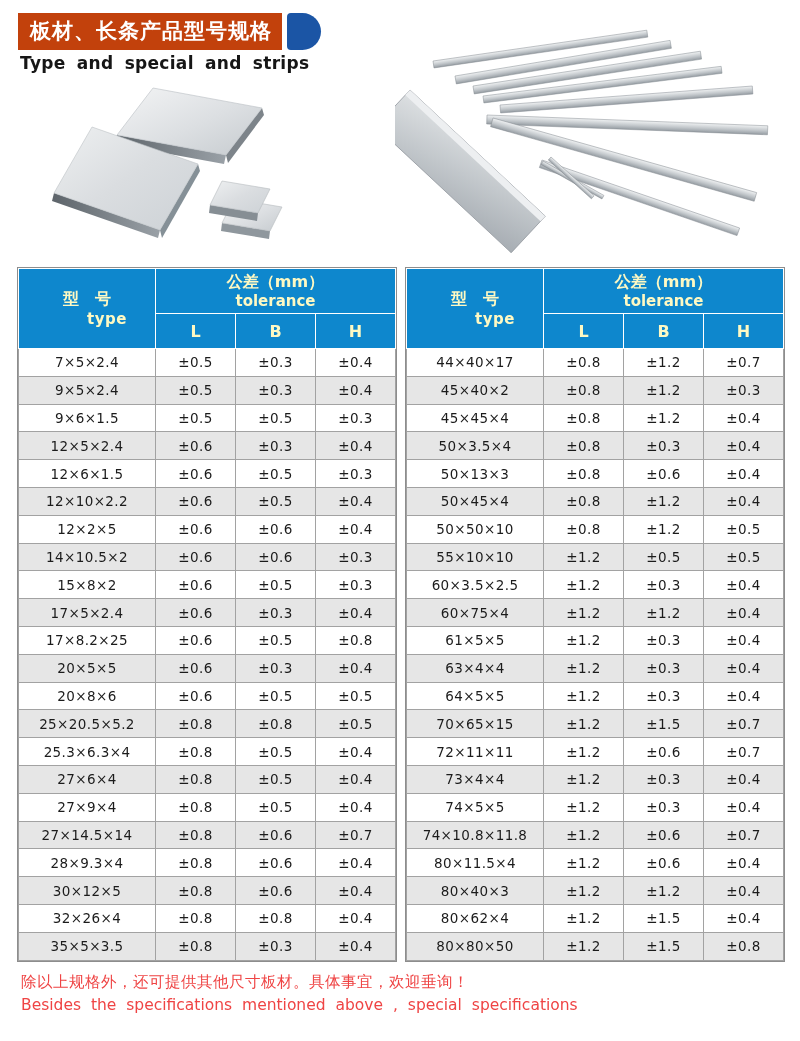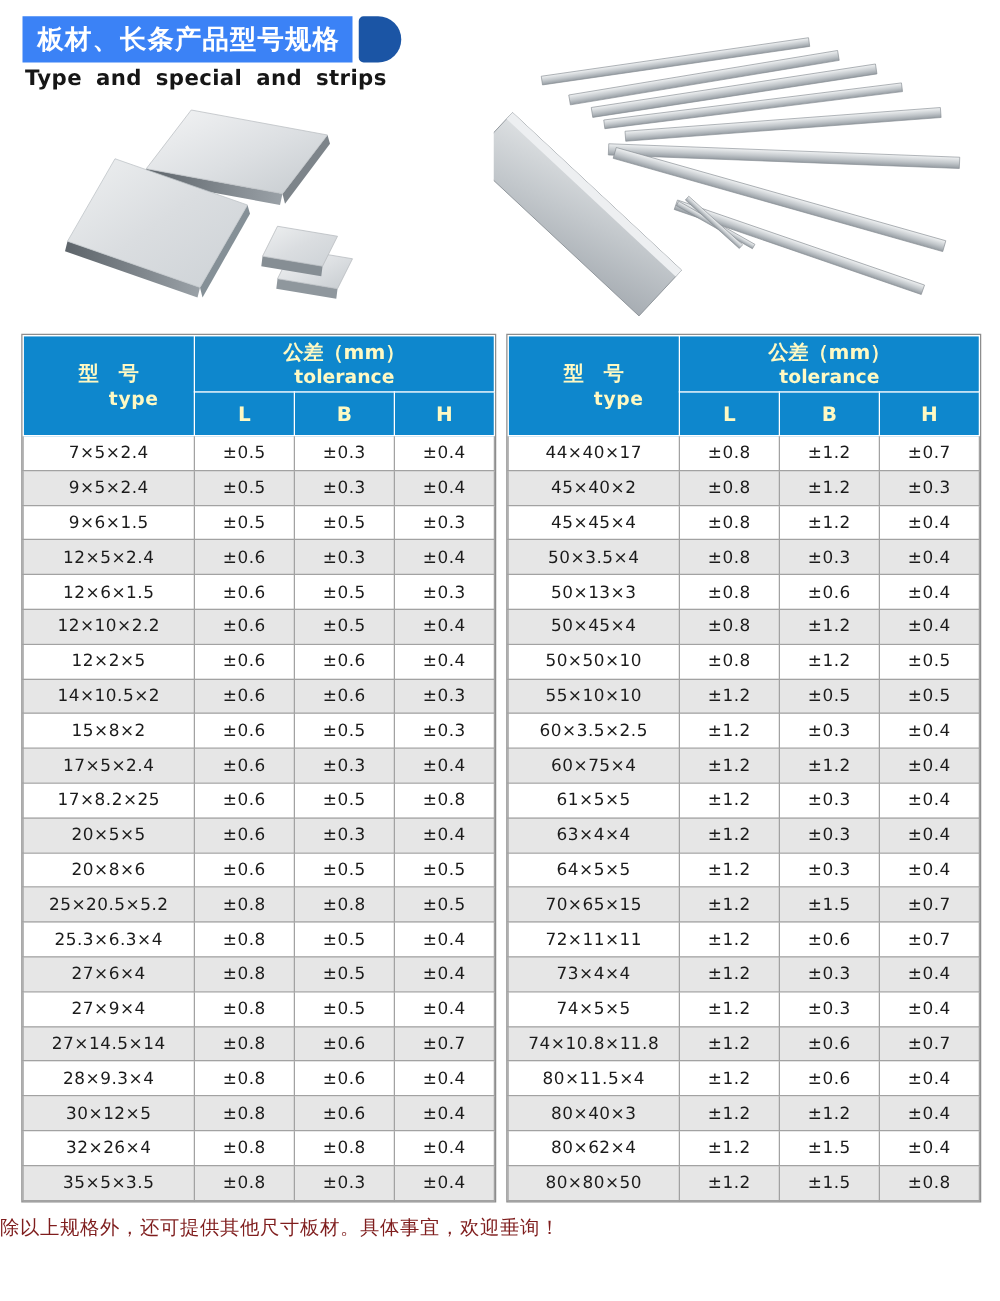--- a/index.html
+++ b/index.html
@@ -4,21 +4,21 @@
 <style>
   * { margin:0; padding:0; box-sizing:border-box; }
   html,body { width:800px; }
   body {
     position:relative; width:800px; height:1041px; background:#fff;
     font-family:"DejaVu Sans","Liberation Sans",sans-serif; overflow:hidden;
   }
   
   .banner-row { position:absolute; left:18px; top:13px; display:flex; align-items:stretch; height:37px; }
   .banner {
-    background:#3b82f6; color:#fff; font-weight:bold; font-size:21px;
+    background:#c2410c; color:#fff; font-weight:bold; font-size:21px;
     line-height:37px; padding:0 10px 0 12px; letter-spacing:1px; white-space:nowrap;
   }
   .banner-cap { width:34px; margin-left:5px; background:#1b55a5; border-radius:4px 19px 19px 4px; }
   .subtitle {
     position:absolute; left:20px; top:53px; font-size:17px; font-weight:bold;
     color:#161616; word-spacing:5px; letter-spacing:0.3px;
   }
   
   .photo { position:absolute; }
   .photo-plates { left:40px; top:75px; }
@@ -36,21 +36,21 @@
   th.th-type .en { font-size:15px; font-weight:bold; letter-spacing:0.5px;padding-left:40px; }
   th.th-tol { height:45px; font-size:16px; line-height:1.25; }
   th.th-tol .en { font-size:15px; }
   th.th-lbh { height:35px; font-size:16px; }
   table.spec-table tbody td {
     border:1px solid #a2a2a2; text-align:center; height:27.8px;
     font-size:13.5px; color:#1b1b1b; letter-spacing:0.4px;
   }
   table.spec-table tbody tr:nth-child(even) td { background:#e6e6e6; }
   
-  .footer { position:absolute; left:0; top:972px; width:560px; color:#7f1d1d; }
+  .footer { position:absolute; left:21px; top:972px; width:560px; color:#ef4444; }
   .footer .zh { font-size:15.5px; letter-spacing:0.5px; margin-bottom:3px; }
   .footer .en { font-size:15.5px; word-spacing:5px; line-height:1.18; }
 </style>
 </head>
 <body>
 
 <div class="banner-row">
   <div class="banner">板材、长条产品型号规格</div>
   <div class="banner-cap"></div>
 </div>
@@ -440,13 +440,14 @@
           <td>±1.5</td>
           <td>±0.8</td>
         </tr>
       </tbody>
   </table>
 
 </div>
 
 <div class="footer">
   <div class="zh">除以上规格外，还可提供其他尺寸板材。具体事宜，欢迎垂询！</div>
+  <div class="en">Besides the specifications mentioned above , special specifications</div>
 </div>
 
 </body></html>

